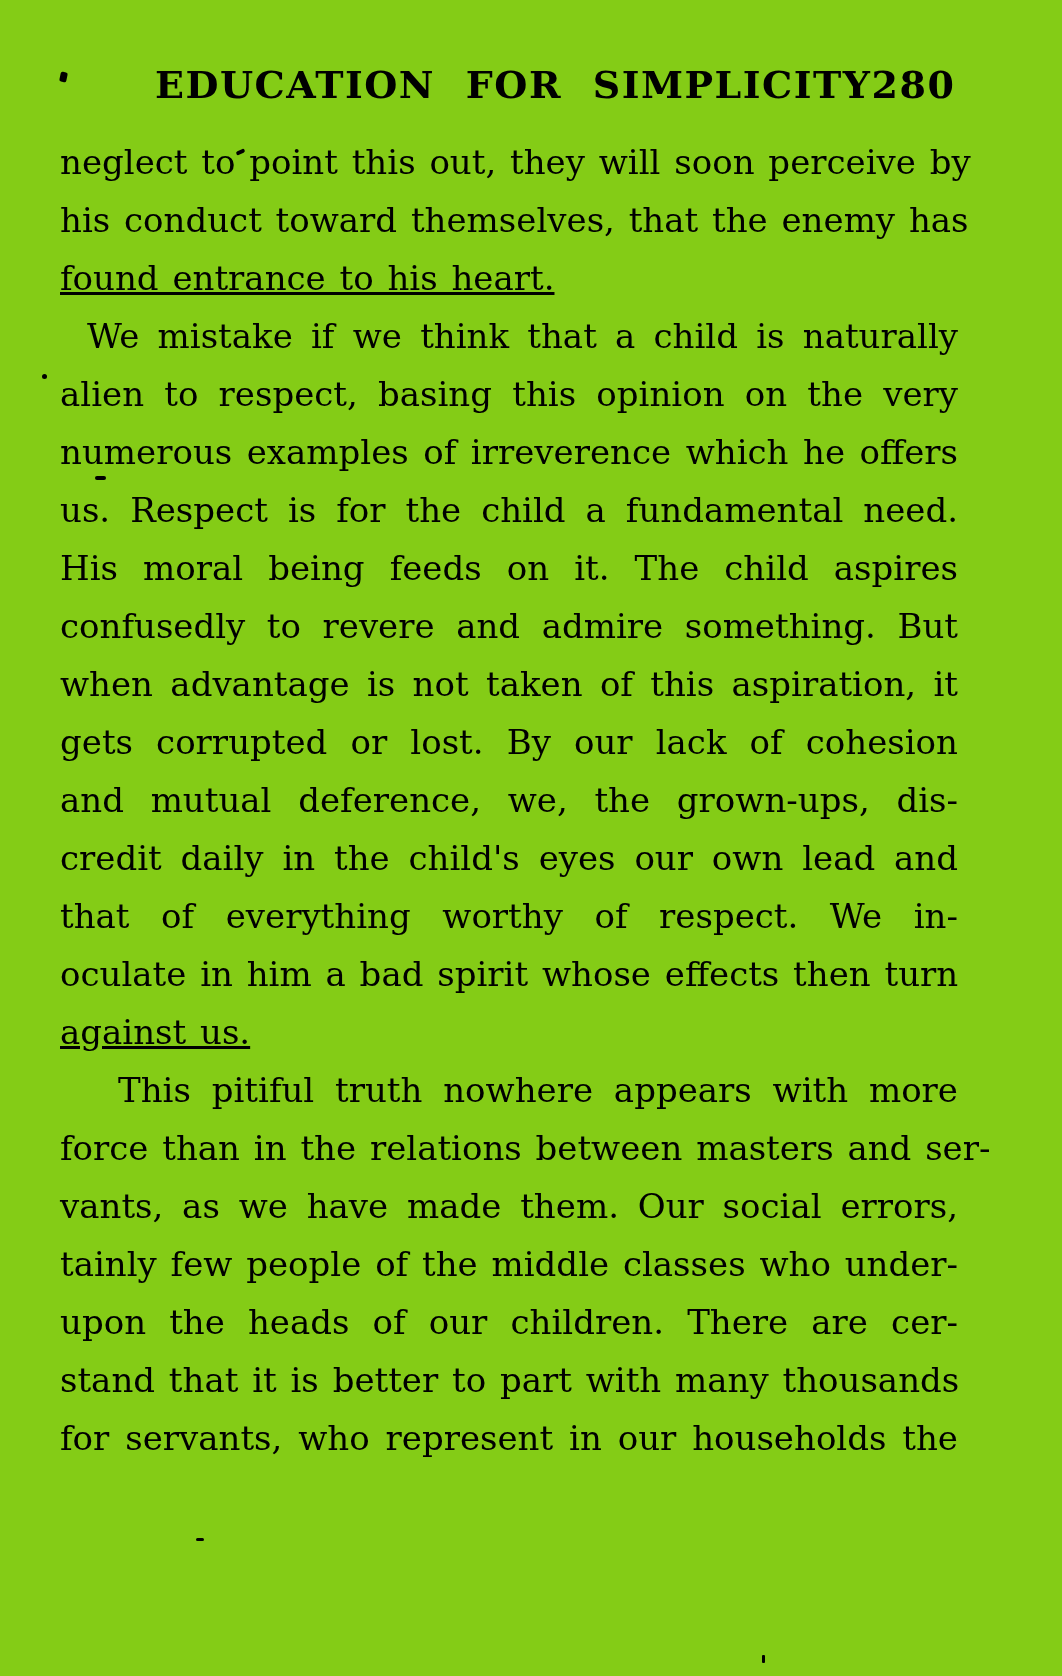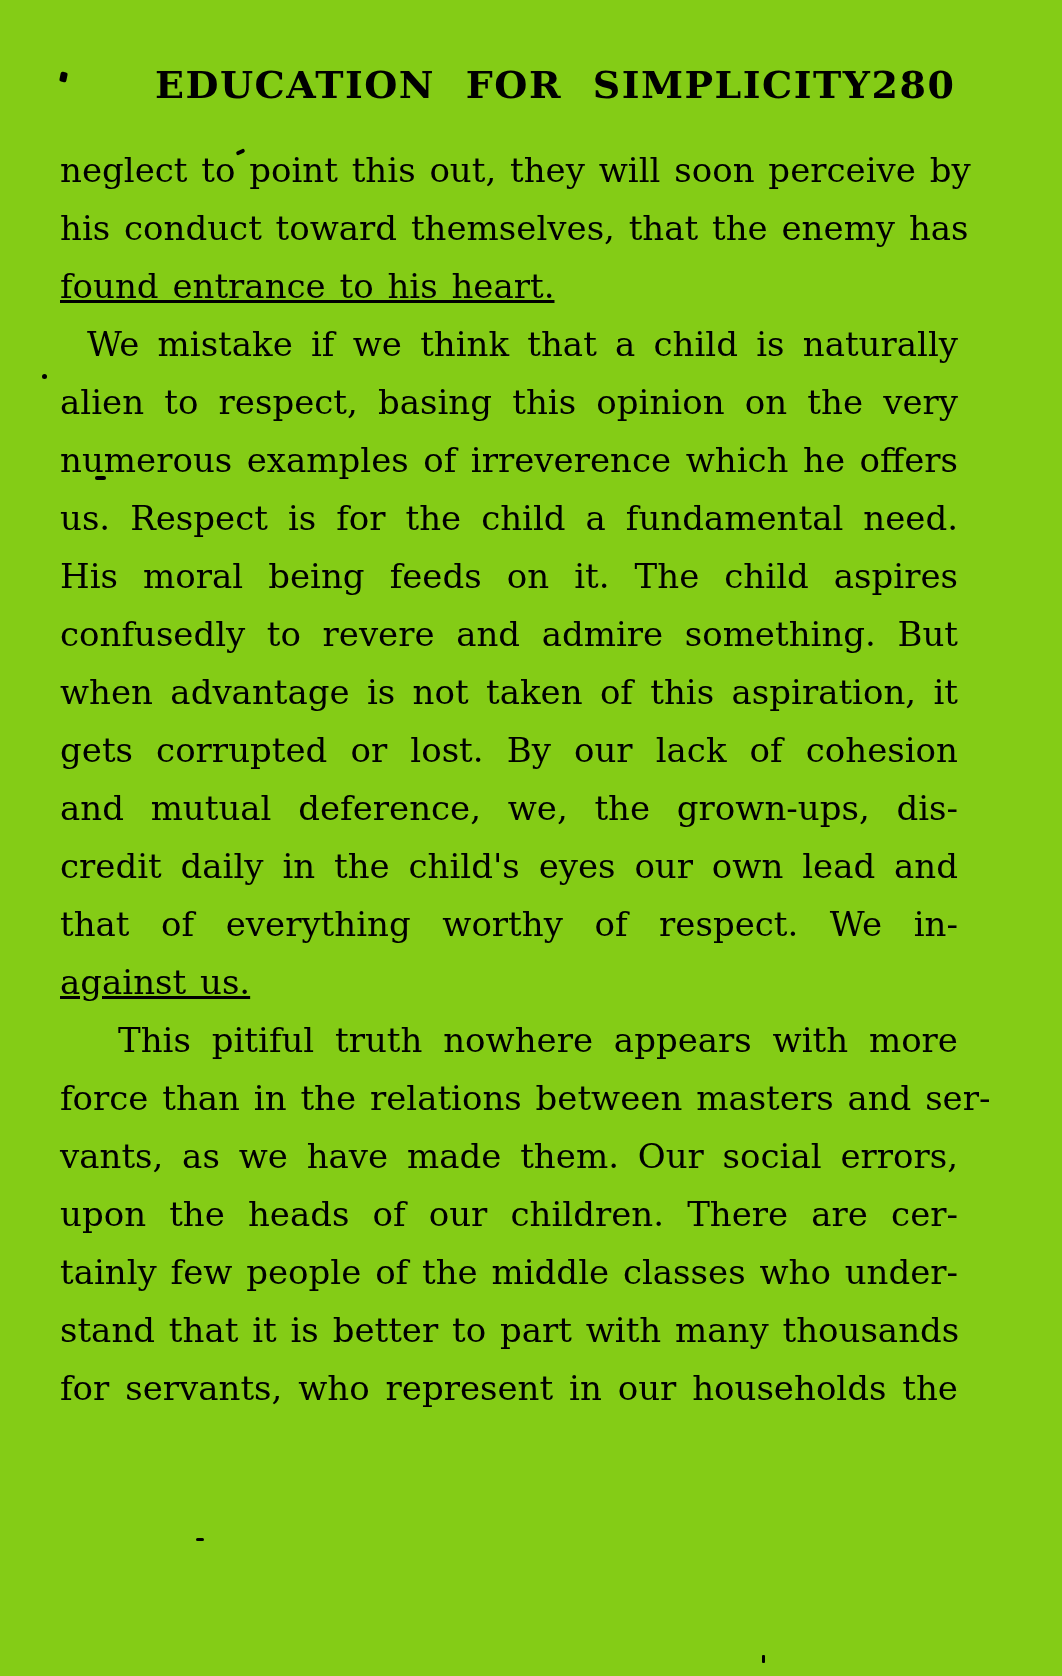--- a/index.html
+++ b/index.html
@@ -31,21 +31,21 @@
     letter-spacing: 1.5px;
     white-space: nowrap;
   }
   .header-title {
     word-spacing: 16px;
   }
   
   .page-body {
     position: absolute;
     left: 60px;
-    top: 141px;
+    top: 133px;
     width: 898px;
   }
   .line {
     height: 58px;
     line-height: 58px;
     font-size: 34px;
     word-spacing: 3px;
     text-align: justify;
     text-align-last: justify;
     white-space: nowrap; 
@@ -87,29 +87,30 @@
       <div class="line">alien to respect, basing this opinion on the very</div>
       <div class="line">numerous examples of irreverence which he offers</div>
       <div class="line">us.  Respect is for the child a fundamental need.</div>
       <div class="line">His moral being feeds on it.  The child aspires</div>
       <div class="line">confusedly to revere and admire something.  But</div>
       <div class="line">when advantage is not taken of this aspiration, it</div>
       <div class="line">gets corrupted or lost.  By our lack of cohesion</div>
       <div class="line">and mutual deference, we, the grown-ups, dis-</div>
       <div class="line">credit daily in the child's eyes our own lead and</div>
       <div class="line">that of everything worthy of respect.  We in-</div>
+      <div class="line">oculate in him a bad spirit whose effects then turn</div>
       <div class="line no-j">against us.</div>
     </div>
 
     <div class="para">
       <div class="line indent-lg">This pitiful truth nowhere appears with more</div>
       <div class="line">force than in the relations between masters and ser-</div>
       <div class="line">vants, as we have made them.  Our social errors,</div>
+      <div class="line">tainly few people of the middle classes who under-</div>
       <div class="line">upon the heads of our children.  There are cer-</div>
-      <div class="line">tainly few people of the middle classes who under-</div>
       <div class="line">stand that it is better to part with many thousands</div>
       <div class="line">for servants, who represent in our households the</div>
     </div>
 
   </div>
 
   <div class="speck" style="left:60px; top:72px; width:7px; height:10px; border-radius:2px; transform:rotate(12deg);"></div>
   <div class="speck" style="left:236px; top:150px; width:9px; height:4px; border-radius:2px; transform:rotate(-25deg);"></div>
   <div class="speck round" style="left:42px; top:374px; width:5px; height:5px;"></div>
   <div class="speck" style="left:95px; top:476px; width:11px; height:4px; border-radius:2px;"></div>

